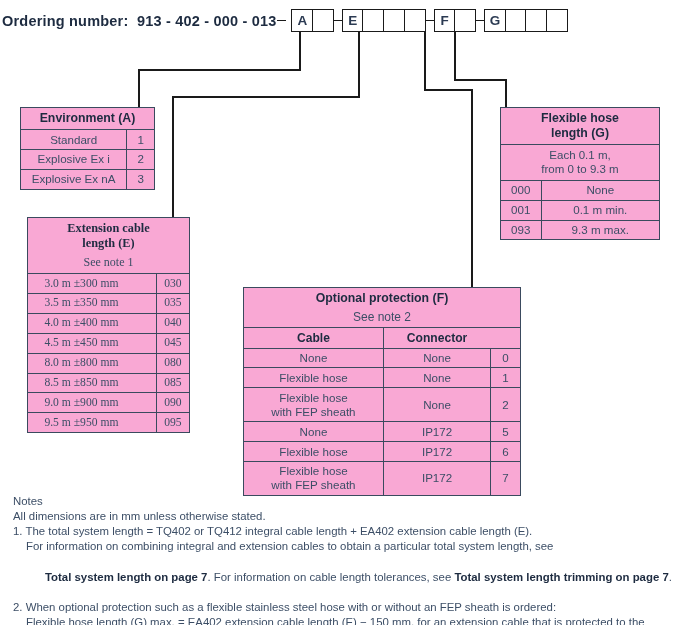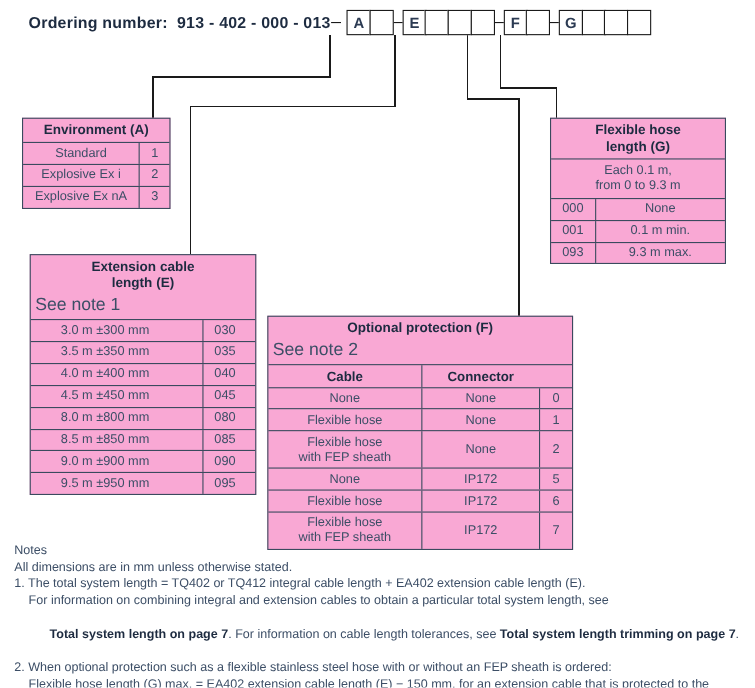--- a/index.html
+++ b/index.html
@@ -9,21 +9,21 @@
     font-family:"Liberation Sans", sans-serif;
     color:#2b3a52;
     position:relative;
     overflow:hidden;
   }
   #stage{position:absolute;left:0;top:0;width:686px;height:625px;}
   #lines{position:absolute;left:0;top:0;width:686px;height:625px;pointer-events:none;}
 
   
   .order-row{
-    position:absolute;left:26px;top:9px;
+    position:absolute;left:2px;top:9px;
     display:flex;align-items:center;text-align:center;
   }
   .order-label{
     font-size:14.5px;font-weight:bold;color:#1d2b40;
     white-space:nowrap;letter-spacing:.2px;
   }
   .order-boxes{display:flex;align-items:center;margin-left:7px;}
   .grp{display:flex;}
   .cell{
     width:22px;height:23px;
@@ -45,42 +45,42 @@
     font-size:11.6px;
   }
   .tbl .hdr{
     font-weight:bold;text-align:center;
     padding:3px 4px 3px;
     line-height:1.22;
     color:#1d2b40;
     font-size:12.3px;
   }
   .tbl .sub{
-    padding:1px 4px 3px;
-    font-size:16px;font-weight:normal;color:#3c4e66;
+    text-align:center;padding:1px 4px 3px;
+    font-size:12px;font-weight:normal;color:#3c4e66;
   }
   .rowline{border-top:1.2px solid #3a4a5e;}
   .r{display:flex;}
   .r>div{
     padding:2.5px 4px;
     text-align:center;
     box-sizing:border-box;
     line-height:1.2;
     color:#3c4e66;
     display:flex;align-items:center;justify-content:center;
   }
   .vdiv{border-left:1.2px solid #3a4a5e;}
 
   
   #tbl-env{left:20px;top:107px;width:135px;}
   #tbl-env .r>div:first-child{width:107px;}
   #tbl-env .r>div:last-child{width:28px;}
 
   
-  #tbl-ext{left:27px;top:231px;width:206px;}
+  #tbl-ext{left:27px;top:217px;width:163px;font-family:Liberation Serif, serif;}
   #tbl-ext .r>div:first-child{width:135px;}
   #tbl-ext .r>div:last-child{width:40px;margin-left:21px;}
 
   
   #tbl-prot{left:243px;top:287px;width:278px;}
   #tbl-prot .r>div:nth-child(1){width:140px;}
   #tbl-prot .r>div:nth-child(2){width:108px;}
   #tbl-prot .r>div:nth-child(3){width:30px;}
   #tbl-prot .r.two-line>div{min-height:30px;}
 

